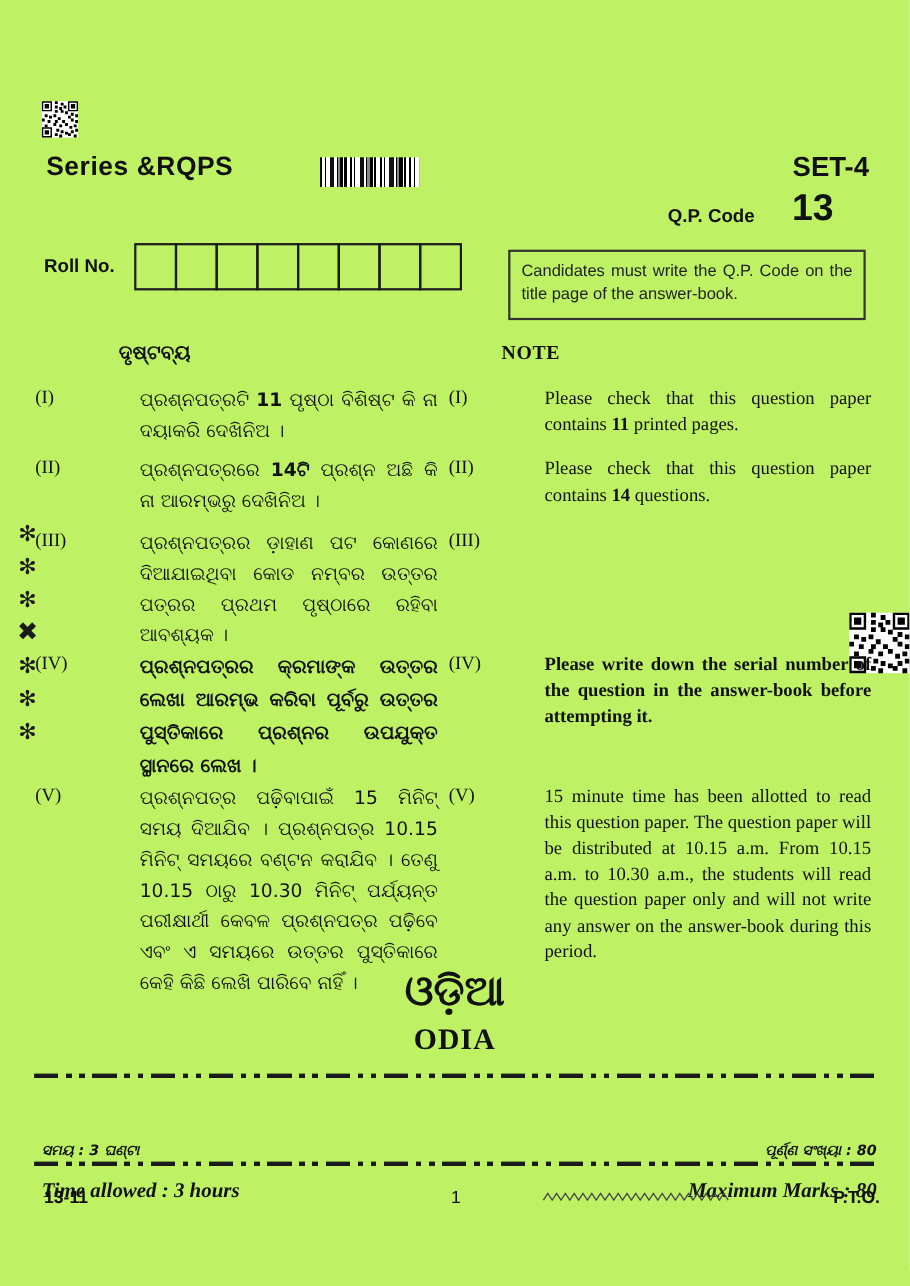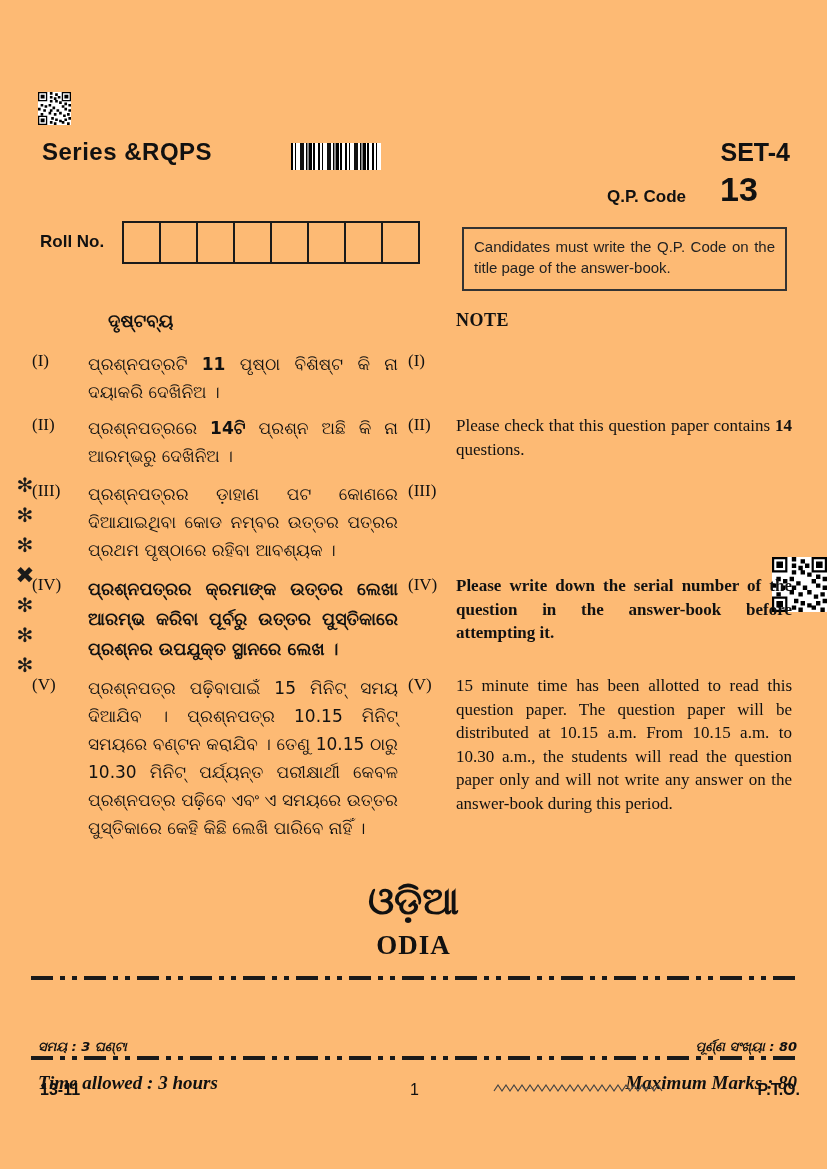--- a/index.html
+++ b/index.html
@@ -1,19 +1,19 @@
 <!DOCTYPE html>
 <html><head>
 <meta charset="utf-8">
 <style>
   * { margin:0; padding:0; box-sizing:border-box; }
   html,body { background:#e8e8e8; }
   .page {
     position:relative; width:827px; height:1169px; margin:0 auto;
-    background:#fdba74; color:#111;
+    background:#bef264; color:#111;
     font-family:"Liberation Sans", sans-serif;
     overflow:hidden;
   }
   
   .qr-a { position:absolute; left:38px; top:91px; width:33px; height:35px; }
   .qr-b { position:absolute; left:772px; top:555px; width:55px; height:59px; }
   .series { position:absolute; left:42px; top:138px; font-size:24px; font-weight:bold; letter-spacing:0.5px; }
   .barcode {
     position:absolute; left:291px; top:143px; width:90px; height:27px;
     background:repeating-linear-gradient(90deg,
@@ -46,21 +46,21 @@
   .note-row { display:grid; grid-template-columns:376px 384px; }
   .note-row.r1 { min-height:64px; }
   .note-row.r2 { min-height:66px; }
   .note-row.r3 { min-height:94px; }
   .note-row.r4 { min-height:100px; }
   .cell { position:relative; }
   .odia-cell { padding-left:56px; padding-right:10px; }
   .eng-cell  { padding-left:48px; }
   .num { position:absolute; left:0; top:1px; font-size:17px; font-family:"Liberation Serif", serif; }
   .odia-cell .num { font-family:"Liberation Serif", serif; }
-  .body { font-size:17px; text-align:justify; }
+  .body { font-size:17px; text-align:justify;margin-left:39px; }
   .odia-text { font-family:"DejaVu Sans", sans-serif; line-height:28px; }
   .eng-text  { font-family:"Liberation Serif", serif; line-height:23.5px; }
   .note-row.r4 .body { font-weight:bold; }
   .note-row.r4 .odia-text { line-height:30px; font-size:17.5px; }
   
   .title-block { position:absolute; left:0; right:0; top:876px; text-align:center; }
   .title-odia { font-size:38px; font-weight:bold; font-family:"DejaVu Sans", sans-serif; line-height:50px; }
   .title-eng  { font-size:27px; font-weight:bold; font-family:"Liberation Serif", serif; letter-spacing:1px; line-height:34px; margin-top:2px; }
   
   .rule {
@@ -144,20 +144,21 @@
       <div class="eh">NOTE</div>
     </div>
 
     <div class="note-row r1">
       <div class="cell odia-cell">
         <span class="num">(I)</span>
         <p class="body odia-text"><span>ପ୍ରଶ୍ନପତ୍ରଟି </span><b>11</b><span> ପୃଷ୍ଠା ବିଶିଷ୍ଟ କି ନା ଦୟାକରି ଦେଖିନିଅ ।</span></p>
       </div>
       <div class="cell eng-cell">
         <span class="num">(I)</span>
+        <p class="body eng-text"><span>Please check that this question paper contains </span><b>11</b><span> printed pages.</span></p>
       </div>
     </div>
 
     <div class="note-row r2">
       <div class="cell odia-cell">
         <span class="num">(II)</span>
         <p class="body odia-text"><span>ପ୍ରଶ୍ନପତ୍ରରେ </span><b>14ଟି</b><span> ପ୍ରଶ୍ନ ଅଛି କି ନା ଆରମ୍ଭରୁ ଦେଖିନିଅ ।</span></p>
       </div>
       <div class="cell eng-cell">
         <span class="num">(II)</span>

